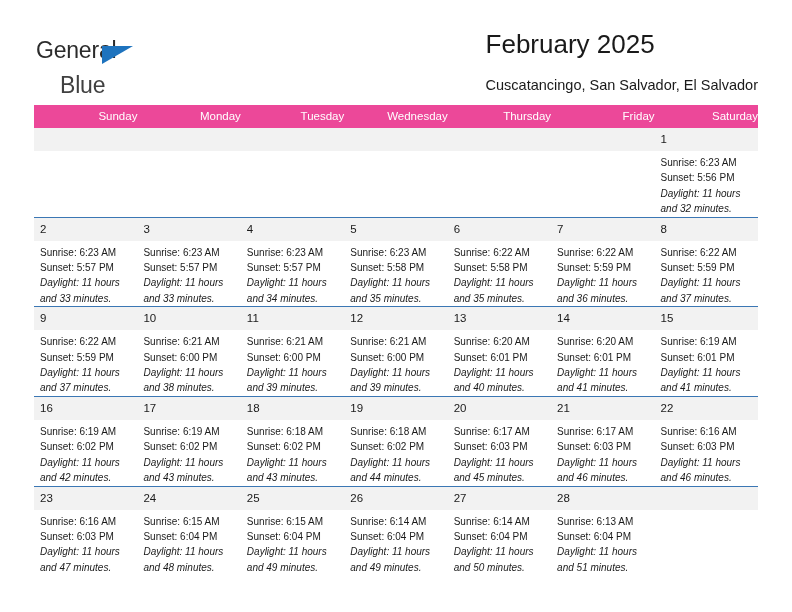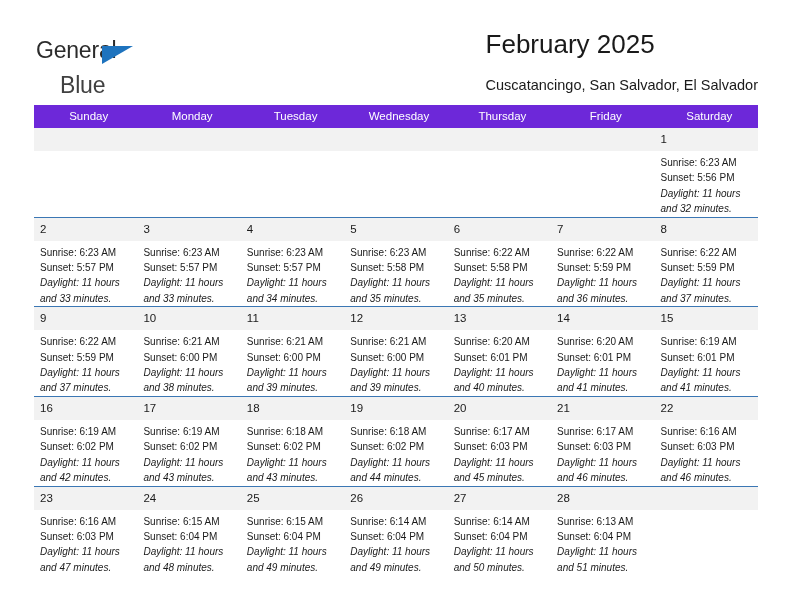--- a/index.html
+++ b/index.html
@@ -86,25 +86,25 @@
   
   .calendar {
     position: absolute;
     left: 34px;
     top: 105px;
     width: 724px;
     border-collapse: collapse;
     table-layout: fixed;
   }
   .calendar th {
-    background: #6d28d9;
+    background: #ec4899;
     color: #ffffff;
     font-size: 11.5px;
     font-weight: normal;
-    text-align: center;
+    text-align: right;
     padding: 5px 0 6px 6px;
     height: 10px;
     border: none;
     margin-left: 40px;
   }
   .calendar td {
     vertical-align: top;
     padding: 0;
     border: none;
     border-top: 1px solid #3b77b4;

